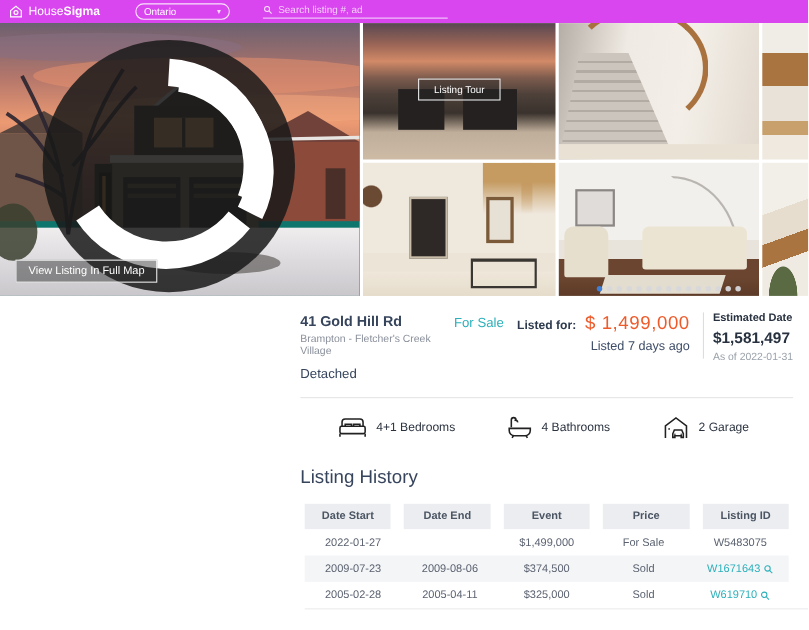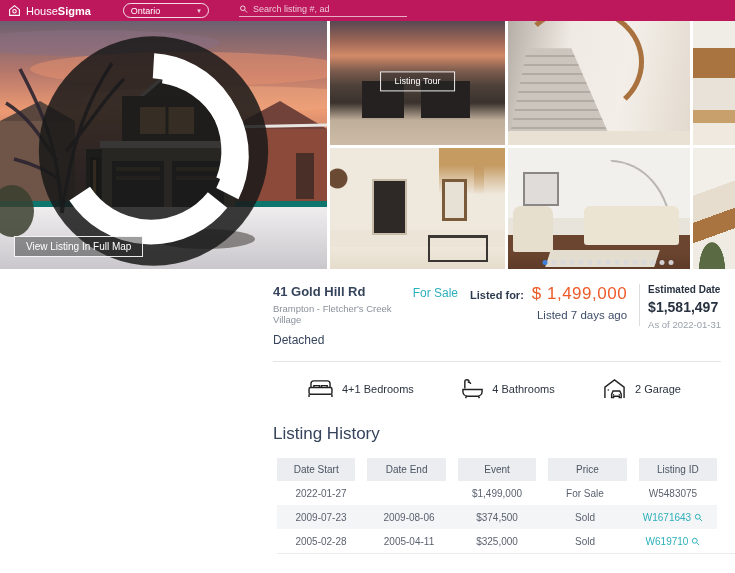--- a/index.html
+++ b/index.html
@@ -1,20 +1,20 @@
 <!DOCTYPE html>
 <html><head>
 <meta charset="utf-8">
 <style>
   * { margin:0; padding:0; box-sizing:border-box; }
   body { font-family:"Liberation Sans", sans-serif; background:#fff; }
   .page { width:735px; height:573px; position:relative; background:#fff; overflow:hidden; }
 
   
-  .topbar { height:21px; background:#be185d; display:flex; align-items:center; padding-left:8px; }
+  .topbar { height:21px; background:#d946ef; display:flex; align-items:center; padding-left:8px; }
   .brand { display:flex; align-items:center; gap:5px; color:#fff; font-size:11px; cursor:pointer; }
   .brand .bold { font-weight:700; }
   .region { margin-left:32px; width:86px; height:15px; border:1px solid rgba(255,255,255,.85); border-radius:8px;
             display:flex; align-items:center; color:#fff; font-size:9px; padding:0 7px; cursor:pointer; }
   .region .caret { margin-left:auto; font-size:7px; opacity:.8; }
   .searchbox { margin-left:30px; display:flex; align-items:center; gap:5px; width:168px;
                border-bottom:1px solid rgba(255,255,255,.65); padding-bottom:2px; }
   .searchbox input { background:transparent; border:none; outline:none; color:#fff; font-size:9px; width:100%;
                      font-family:"Liberation Sans", sans-serif; }
   .searchbox input::placeholder { color:rgba(255,255,255,.75); }
@@ -94,21 +94,21 @@
   .hline { border-top:1px solid #e5e5e8; margin-top:14px; }
 
   .facts { display:flex; justify-content:space-between; padding:15px 40px 0 34px; }
   .fact { display:flex; align-items:center; gap:8px; font-size:11px; color:#2c3440; }
   .fact svg { flex:none; }
 
   .history { margin-top:24px; }
   .h-title { font-size:17px; font-weight:500; color:#36445c; }
   .h-sub { font-size:9.5px; color:#8a909b; margin-top:5px; }
   .htable { margin-top:14px; margin-left:4px; width:440px; }
-  .t-head { display:flex; gap:12px; }
+  .t-head { display:flex; gap:12px;font-weight:bold; }
   .t-head .cell { background:#ebedf0; color:#4b5563; height:23px; }
   .cell { flex:1; display:flex; align-items:center; justify-content:center; font-size:10px; }
   .t-row { display:flex; height:24px; color:#5b6270; }
   .t-row.alt { background:#f4f5f7; }
   .idlink { color:#2cb0ba; display:flex; align-items:center; gap:3px; cursor:pointer; }
   .bottomline { height:1px; background:#ececee; margin-left:4px; width:458px; }
 </style>
 </head>
 <body>
 

